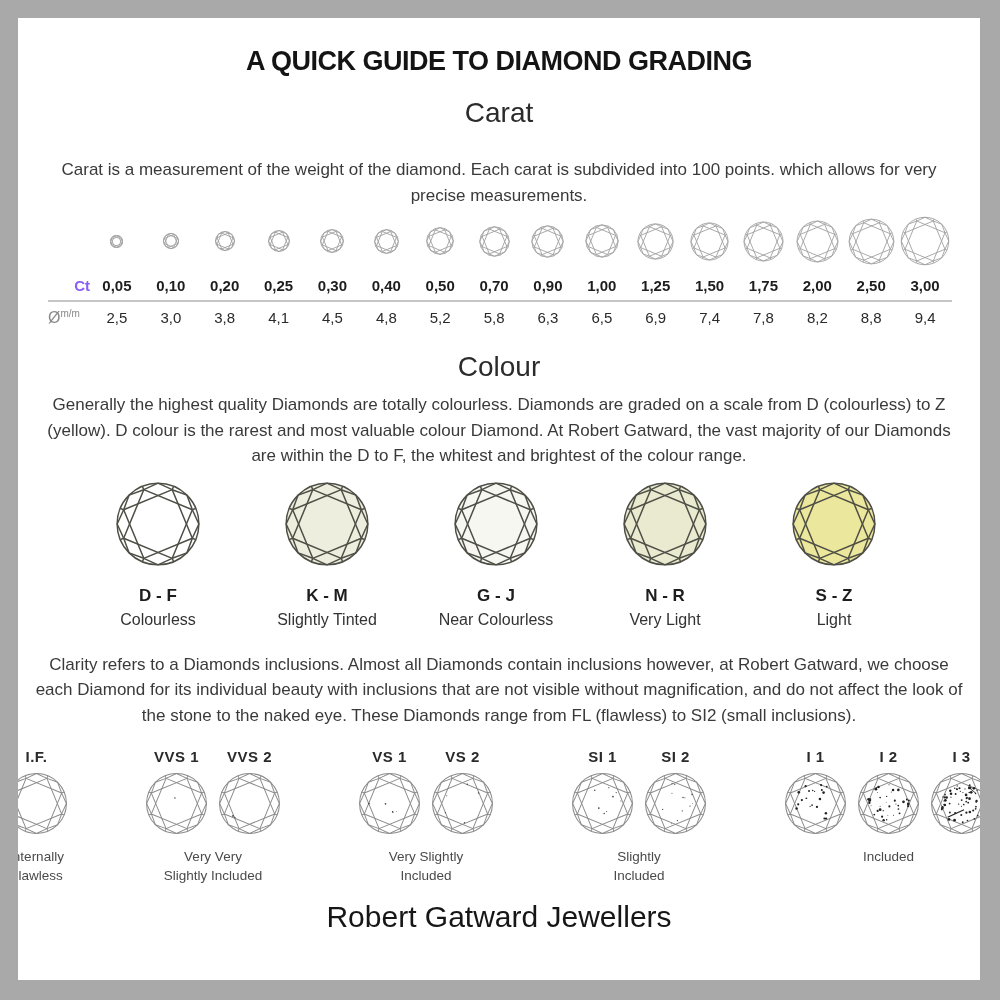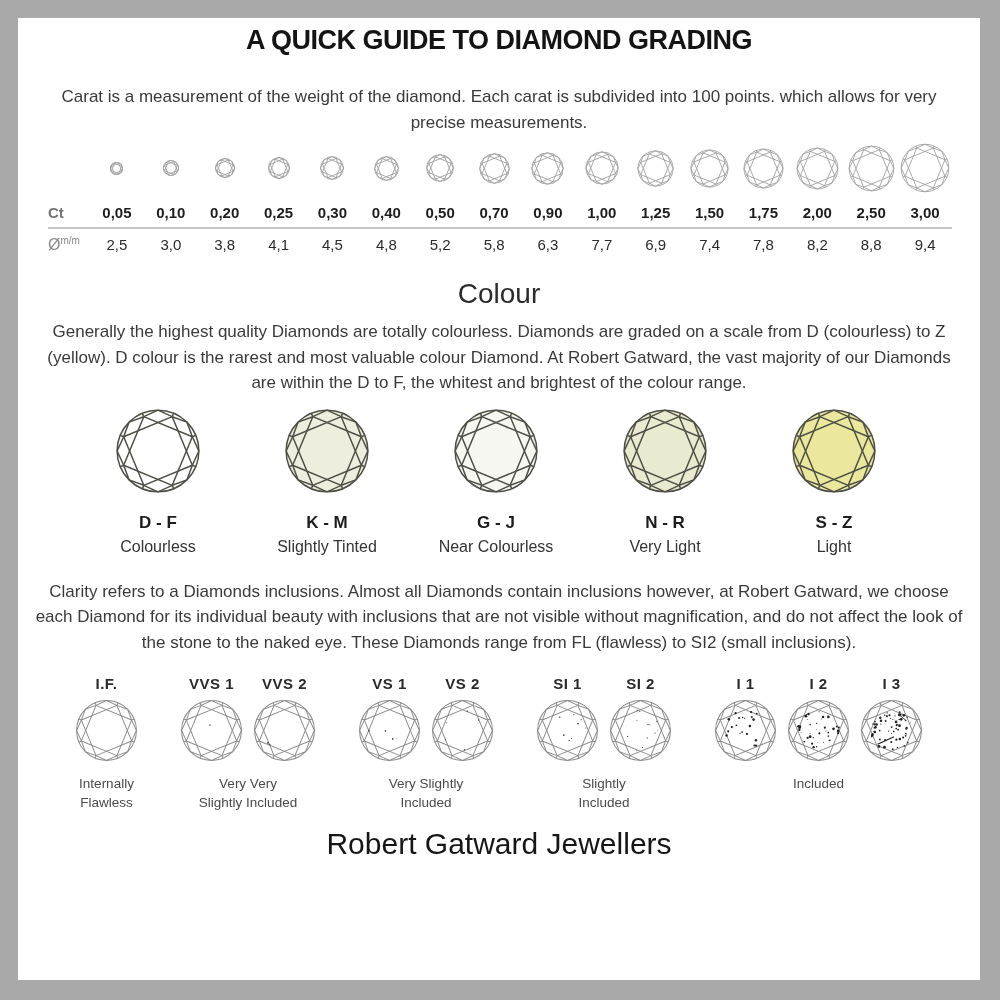--- a/index.html
+++ b/index.html
@@ -5,60 +5,60 @@
   html,body{margin:0;padding:0;}
   body{
     width:1000px;height:1000px;overflow:hidden;
     font-family:"Liberation Sans","DejaVu Sans",sans-serif;
     background:#a9a9a9;
   }
   .frame{width:1000px;height:1000px;box-sizing:border-box;padding:18px 20px 20px 18px;background:#a9a9a9;}
   .page{width:100%;height:100%;background:#ffffff;overflow:hidden;text-align:center;box-sizing:border-box;}
 
   h1.title{
-    margin:7px 0 0;font-size:27px;font-weight:700;letter-spacing:-0.5px;color:#141414;
+    margin:28px 0 0;font-size:27px;font-weight:700;letter-spacing:-0.5px;color:#141414;
   }
   h2.section-heading{
     margin:20px 0 0;font-size:28px;font-weight:400;color:#2b2b2b;letter-spacing:0;
   }
   p.body-text{
     margin:9px auto 0;font-size:17px;line-height:1.5;color:#3a3a3a;
   }
   p.carat-text{max-width:900px;margin-top:28px;}
   p.colour-text{max-width:930px;}
   p.clarity-text{max-width:940px;margin-top:23px;}
 
   
   .carat-grid{
     display:grid;
     grid-template-columns:42px repeat(16,1fr);
     align-items:center;
     margin:4px 28px 0 30px;
   }
   .carat-grid .dcell{height:58px;display:flex;align-items:center;justify-content:center;}
   .carat-grid .corner{height:58px;}
-  .carat-grid .ct-label{font-size:15px;font-weight:700;color:#737373;text-align:left;padding:7px 0 6px;}
+  .carat-grid .ct-label{font-size:15px;font-weight:700;color:#8b5cf6;text-align:right;padding:7px 0 6px;}
   .carat-grid .ct-val{font-size:15px;font-weight:700;color:#1d1d1d;padding:7px 0 6px;}
   .carat-grid .divider{grid-column:1/-1;border-top:2px solid #c6c6c6;height:0;}
   .carat-grid .mm-label{font-size:16px;color:#8a8a8a;text-align:left;padding:6px 0 4px;}
   .carat-grid .mm-label .unit{font-size:10px;color:#8a8a8a;vertical-align:super;letter-spacing:0;}
   .carat-grid .mm-val{font-size:15px;font-weight:400;color:#2a2a2a;padding:6px 0 4px;}
 
   
   .colour-row{
     display:flex;justify-content:space-between;
     margin:12px 62px 0 56px;
   }
   .colour-grade{width:168px;display:flex;flex-direction:column;align-items:center;}
   .colour-grade .crange{margin-top:15px;font-size:17px;font-weight:700;color:#1d1d1d;}
   .colour-grade .ccap{margin-top:5px;font-size:16px;color:#333333;}
 
   
   .clarity-row{
-    display:flex;justify-content:center;align-items:flex-start;gap:42px;
+    display:flex;justify-content:center;align-items:flex-start;gap:77px;
     margin-top:20px;
   }
   .cl-group{display:flex;flex-direction:column;align-items:center;}
   .cl-labels{display:flex;gap:10px;margin-bottom:7px;}
   .cl-labels .cl-label{width:63px;font-size:15px;font-weight:700;color:#2a2a2a;letter-spacing:0.5px;white-space:nowrap;}
   .cl-stones{display:flex;gap:10px;}
   .cl-stone{width:63px;height:63px;}
   .cl-caption{margin-top:13px;font-size:13.5px;line-height:1.35;color:#4a4a4a;white-space:nowrap;}
 
   .footer-brand{
@@ -67,20 +67,21 @@
 </style>
 </head>
 <body>
 
 <div class="frame">
   <div class="page">
 
     <h1 class="title">A QUICK GUIDE TO DIAMOND GRADING</h1>
 
     <section>
+      <h2 class="section-heading">Carat</h2>
       <p class="body-text carat-text">Carat is a measurement of the weight of the diamond. Each carat is subdivided into 100 points. which allows for very precise measurements.</p>
       <div class="carat-grid" id="carat-grid">
           <div class="corner"></div>
           <div class="dcell">
             <svg width="13" height="13" viewBox="0 0 100 100" aria-hidden="true">
               <circle cx="50" cy="50" r="47.5" fill="#ffffff" stroke="#a0a0a0" stroke-width="6.92"></circle>
               <g fill="none" stroke="#a0a0a0" stroke-width="6.92" stroke-linejoin="round">
                 <polygon points="66.53,10.09 89.91,66.53 33.47,89.91 10.09,33.47"></polygon>
                 <polygon points="89.91,33.47 66.53,89.91 10.09,66.53 33.47,10.09"></polygon>
                 <line x1="66.53" y1="10.09" x2="68.18" y2="6.12"></line>
@@ -626,21 +627,21 @@
           <div class="mm-label">Ø<span class="unit">m/m</span></div>
           <div class="mm-val">2,5</div>
           <div class="mm-val">3,0</div>
           <div class="mm-val">3,8</div>
           <div class="mm-val">4,1</div>
           <div class="mm-val">4,5</div>
           <div class="mm-val">4,8</div>
           <div class="mm-val">5,2</div>
           <div class="mm-val">5,8</div>
           <div class="mm-val">6,3</div>
-          <div class="mm-val">7,7</div>
+          <div class="mm-val">6,5</div>
           <div class="mm-val">6,9</div>
           <div class="mm-val">7,4</div>
           <div class="mm-val">7,8</div>
           <div class="mm-val">8,2</div>
           <div class="mm-val">8,8</div>
           <div class="mm-val">9,4</div>
         </div>
     </section>
 
     <section>

